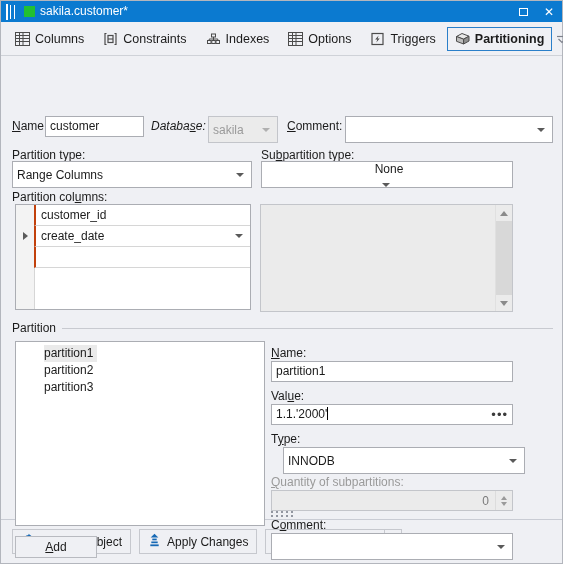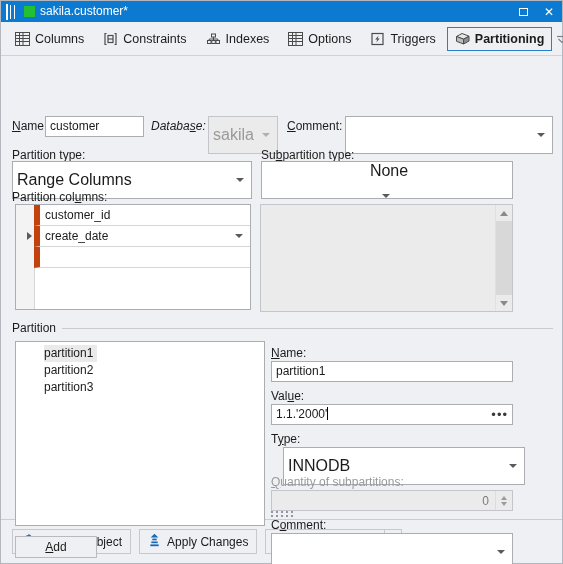--- a/index.html
+++ b/index.html
@@ -162,24 +162,24 @@
     line-height: 19px;
     padding: 0 4px;
     color: #1b1b1b;
     white-space: nowrap;
     overflow: hidden;
   }
   .combo {
     box-sizing: border-box;
     border: 1px solid #abadb3;
     background: #ffffff;
-    height: 38px;
-    display: flex;
-    align-items: center;
-    font-size: 16px;
+    height: 27px;
+    display: flex;
+    align-items: center;
+    font-size: 12px;
     color: #1b1b1b;
     padding-left: 4px;
     justify-content: space-between;
   }
   .combo.disabled {
     background: #ebebeb;
     border: 1px solid #c3c5ca;
     color: #9a9a9a;
   }
   .combo .cval { flex: 1 1 auto; white-space: nowrap; overflow: hidden; }
@@ -207,21 +207,21 @@
     position: absolute; left: 0; top: 0; bottom: 0;
     width: 18px;
     background: #f3f3f3;
     border-right: 1px solid #d6d6d6;
   }
   .pcrow {
     position: relative;
     height: 21px;
     margin-left: 18px;
     border-bottom: 1px solid #d6d6d6;
-    border-left: 6px solid #c2410c;
+    border-left: 2px solid #c2410c;
     display: flex;
     align-items: center;
     font-size: 12px;
     padding-left: 5px;
     background: #fff;
     box-sizing: border-box;
   }
   .pcrow .pcv { flex: 1 1 auto; white-space: nowrap; }
   .rowmark {
     position: absolute;

